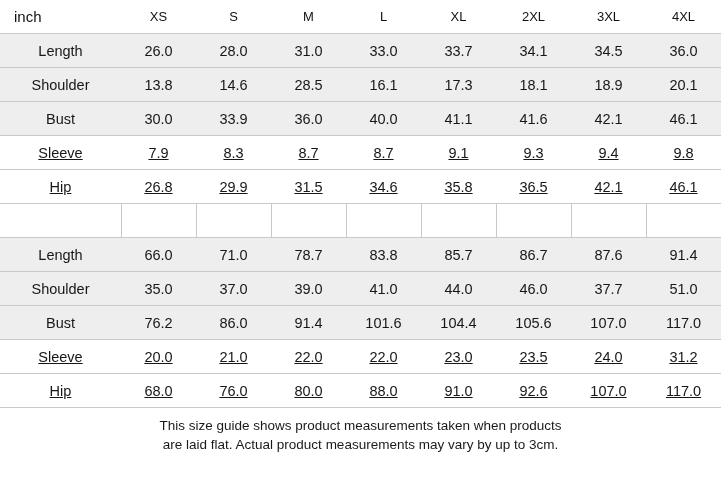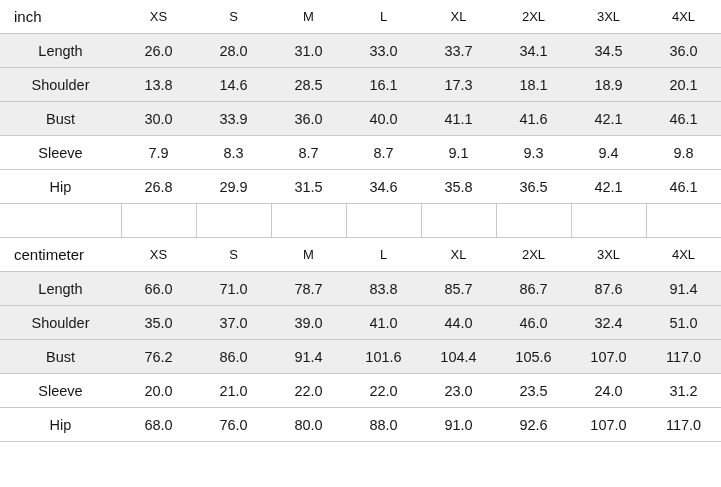--- a/index.html
+++ b/index.html
@@ -50,20 +50,21 @@
     padding-left: 14px;
     font-size: 15px;
   }
   
   tr.shaded td {
     background: #eeeeee;
     margin-left: 22px;
   }
   tr.plain td {
     background: #ffffff;
+    text-decoration: underline;
   }
   
   td.sep {
     border-left: 1px solid #c9c9c9;
   }
   
   tr.rule td {
     border-bottom: 1px solid #c9c9c9;
   }
   
@@ -180,31 +181,20 @@
         <td class="sep"></td>
         <td class="sep"></td>
         <td class="sep"></td>
         <td class="sep"></td>
         <td class="sep"></td>
         <td class="sep"></td>
         <td class="sep"></td>
         <td class="sep"></td>
       </tr>
 
-      <tr class="header-row rule">
-        <td class="unit-cell">centimeter</td>
-        <td class="sep">XS</td>
-        <td class="sep">S</td>
-        <td class="sep">M</td>
-        <td class="sep">L</td>
-        <td class="sep">XL</td>
-        <td class="sep">2XL</td>
-        <td class="sep">3XL</td>
-        <td class="sep">4XL</td>
-      </tr>
 
       <tr class="shaded rule">
         <td>Length</td>
         <td class="sep">66.0</td>
         <td class="sep">71.0</td>
         <td class="sep">78.7</td>
         <td class="sep">83.8</td>
         <td class="sep">85.7</td>
         <td class="sep">86.7</td>
         <td class="sep">87.6</td>
@@ -212,21 +202,21 @@
       </tr>
 
       <tr class="shaded rule">
         <td>Shoulder</td>
         <td class="sep">35.0</td>
         <td class="sep">37.0</td>
         <td class="sep">39.0</td>
         <td class="sep">41.0</td>
         <td class="sep">44.0</td>
         <td class="sep">46.0</td>
-        <td class="sep">32.4</td>
+        <td class="sep">37.7</td>
         <td class="sep">51.0</td>
       </tr>
 
       <tr class="shaded rule">
         <td>Bust</td>
         <td class="sep">76.2</td>
         <td class="sep">86.0</td>
         <td class="sep">91.4</td>
         <td class="sep">101.6</td>
         <td class="sep">104.4</td>
@@ -255,14 +245,18 @@
         <td class="sep">88.0</td>
         <td class="sep">91.0</td>
         <td class="sep">92.6</td>
         <td class="sep">107.0</td>
         <td class="sep">117.0</td>
       </tr>
 
     </tbody>
   </table>
 
+  <div class="note">
+    <div>This size guide shows product measurements taken when products</div>
+    <div>are laid flat. Actual product measurements may vary by up to 3cm.</div>
+  </div>
 
 </div>
 
 </body></html>

